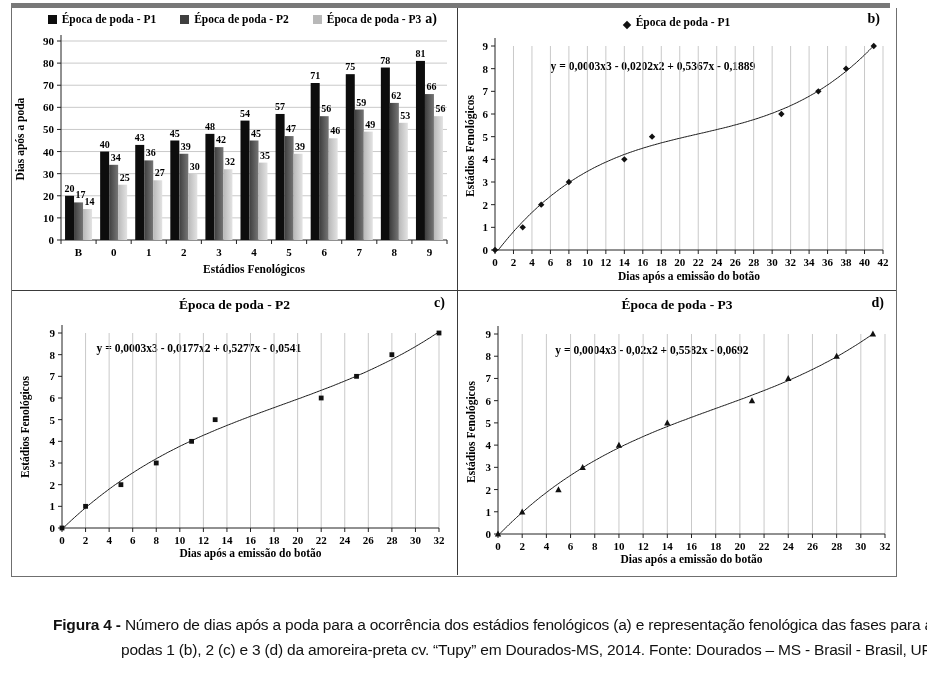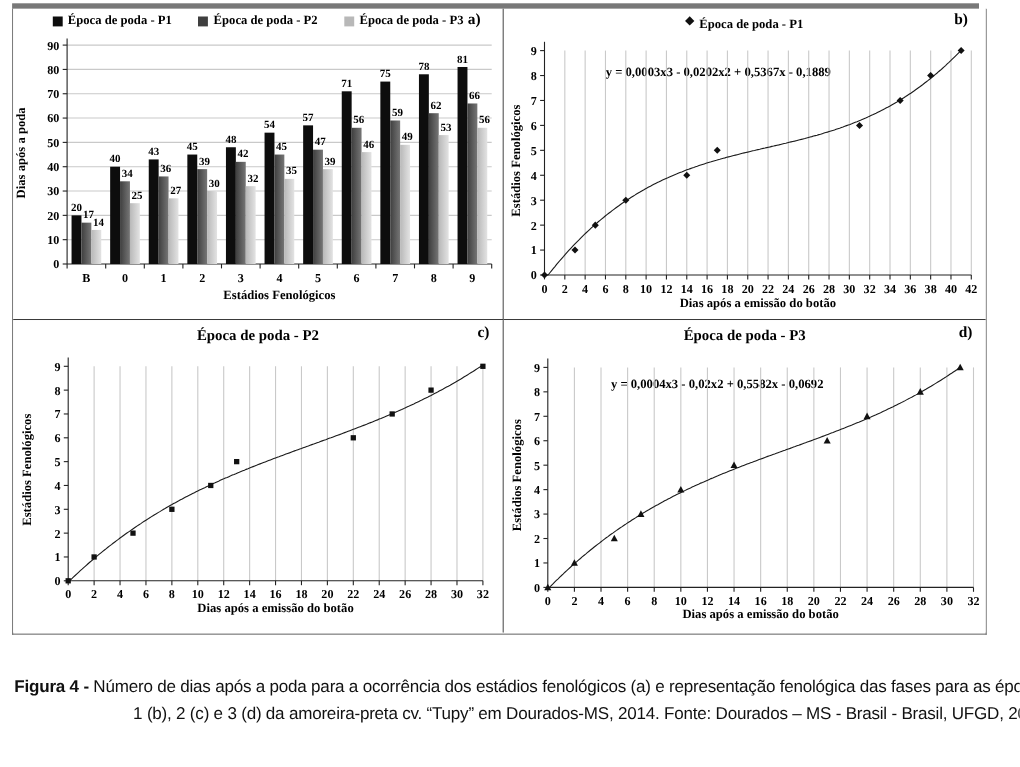--- a/index.html
+++ b/index.html
@@ -13,36 +13,36 @@
   #panel-a{width:446px;height:283px;border-right:1px solid #3a3a3a;border-bottom:1px solid #3a3a3a;}
   #panel-b{width:438px;height:283px;border-bottom:1px solid #3a3a3a;}
   #panel-c{width:446px;height:284px;border-right:1px solid #3a3a3a;}
   #panel-d{width:438px;height:284px;}
   .panel svg{position:absolute;left:0;top:0;overflow:visible;}
   svg text{font-family:"Liberation Serif","DejaVu Serif",serif;fill:#000;}
   .big{font-size:11px;font-weight:bold;}
   .val{font-size:10px;font-weight:bold;}
   .panel-label{position:absolute;font:bold 14px "Liberation Serif",serif;color:#000;}
   .legend-row{position:absolute;top:5px;left:0;width:100%;display:flex;justify-content:center;
-              align-items:flex-start;gap:24px;font:bold 11.5px "Liberation Serif",serif;}
+              align-items:flex-end;gap:24px;font:bold 11.5px "Liberation Serif",serif;}
   .legend-item{display:flex;align-items:center;gap:5px;white-space:nowrap;}
   .sw{width:9px;height:9px;display:inline-block;}
   .diamond-sw{width:6px;height:6px;background:#111;transform:rotate(45deg);display:inline-block;}
   .chart-title{position:absolute;top:6px;left:0;width:100%;text-align:center;
                font:bold 13.5px "Liberation Serif",serif;}
   .equation{position:absolute;width:340px;text-align:center;
             font:bold 11.5px "Liberation Serif",serif;line-height:17px;white-space:nowrap;}
   .xlab{position:absolute;text-align:center;font:bold 11.5px "Liberation Serif",serif;}
   .ylab{position:absolute;width:150px;text-align:center;white-space:nowrap;
         font:bold 11.5px "Liberation Serif",serif;transform:rotate(-90deg);}
   #caption{position:absolute;left:13px;top:612px;width:903px;
            font-family:"Liberation Sans","DejaVu Sans",sans-serif;font-size:15.5px;
            letter-spacing:-0.2px;line-height:1.62;color:#111;
            padding-left:108px;text-indent:-108px;}
-  .cap-label{font-weight:bold;}
+  .cap-label{font-weight:bold;margin-left:40px;}
 </style>
 </head>
 <body>
 
 <div id="toprule"></div>
 
 <div id="figure">
   <div class="frow">
 
     <div class="panel" id="panel-a">
@@ -310,20 +310,21 @@
         </svg>
     </div>
   </div>
 
   <div class="frow">
 
     <div class="panel" id="panel-c">
       <div class="chart-title">Época de poda - P2</div>
       <div class="panel-label" style="right:12px;top:4px;">c)</div>
       <div class="equation" style="left:17px;top:49px;">
+        <div>y = 0,0003x3 - 0,0177x2 + 0,5277x - 0,0541</div>
       </div>
       <div class="ylab" style="left:-62px;top:130px;">Estádios Fenológicos</div>
       <div class="xlab" style="left:50px;width:377px;top:256px;">Dias após a emissão do botão</div>
       <svg id="plot-c" width="446" height="284">
           <line x1="73.5625" y1="42" x2="73.5625" y2="237" stroke="#c9c9c9"></line>
           <line x1="97.125" y1="42" x2="97.125" y2="237" stroke="#c9c9c9"></line>
           <line x1="120.6875" y1="42" x2="120.6875" y2="237" stroke="#c9c9c9"></line>
           <line x1="144.25" y1="42" x2="144.25" y2="237" stroke="#c9c9c9"></line>
           <line x1="167.8125" y1="42" x2="167.8125" y2="237" stroke="#c9c9c9"></line>
           <line x1="191.375" y1="42" x2="191.375" y2="237" stroke="#c9c9c9"></line>

